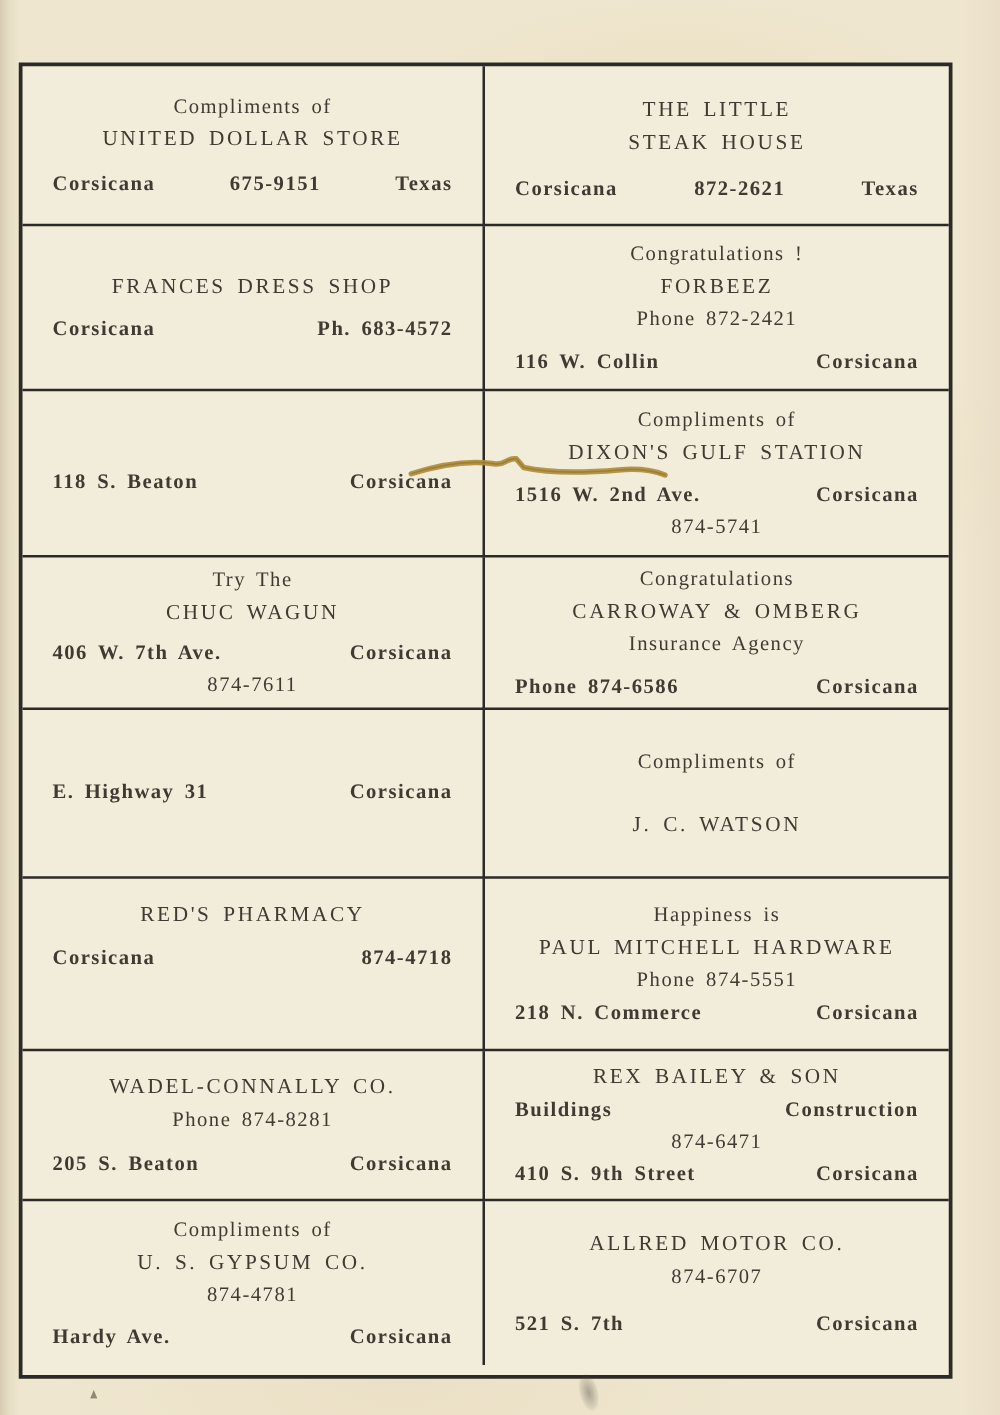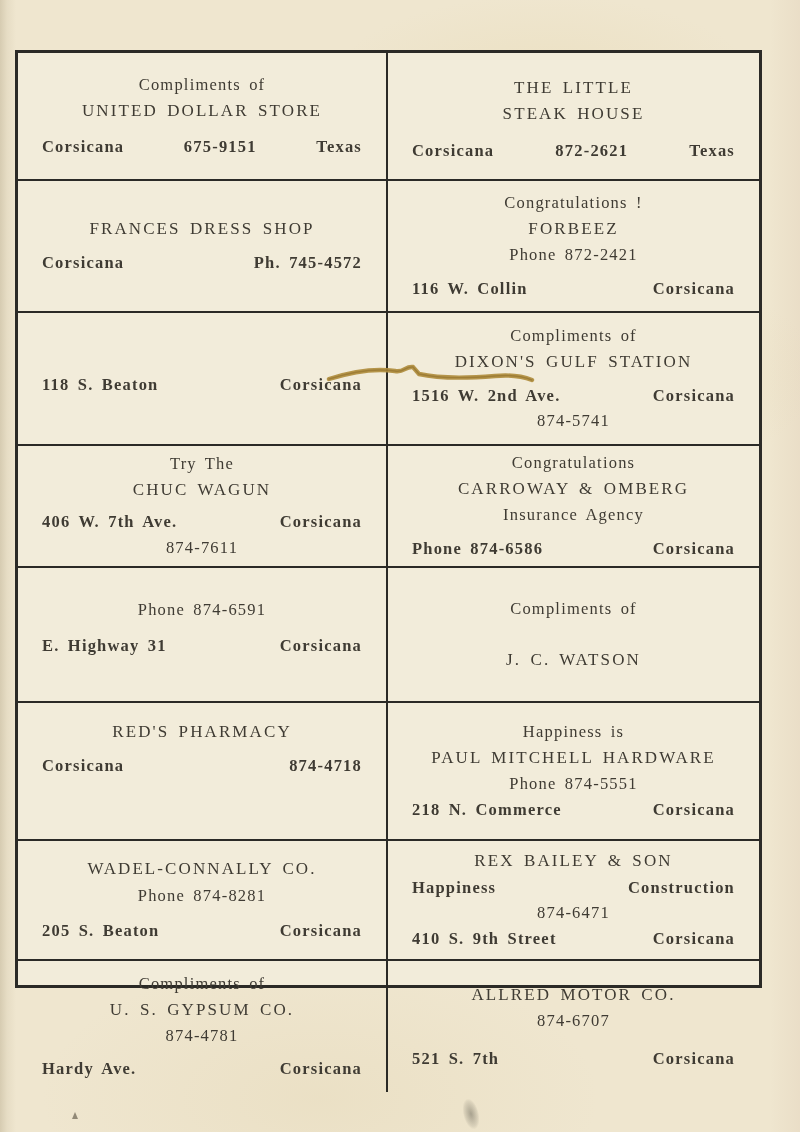--- a/index.html
+++ b/index.html
@@ -16,21 +16,21 @@
     background:
       linear-gradient(90deg, rgba(150,135,100,0.28) 0px, rgba(150,135,100,0.10) 7px, rgba(150,135,100,0) 16px),
       linear-gradient(270deg, rgba(190,150,130,0.10) 0px, rgba(190,150,130,0) 30px),
       radial-gradient(ellipse 300px 120px at 68% 7%, rgba(220,200,140,0.18), rgba(220,200,140,0) 70%),
       radial-gradient(ellipse 260px 140px at 80% 33%, rgba(215,195,140,0.14), rgba(215,195,140,0) 70%),
       radial-gradient(ellipse 400px 200px at 40% 97%, rgba(210,190,140,0.15), rgba(210,190,140,0) 70%);
   }
   .ads-table{
     position:absolute;
     left:15px; top:50px;
-    width:747px; height:938px;
+    width:747px; height:1053px;
     border:3px solid #2b2a26;
     background:#f2ecda;
     box-sizing:border-box;
   }
   .ads-grid{
     display:grid;
     width:100%;height:100%;
     grid-template-columns:370px 1fr;
   }
   .ad-cell{
@@ -111,21 +111,21 @@
           <span>Corsicana</span>
           <span>872-2621</span>
           <span>Texas</span>
         </div>
       </div>
       <div class="ad-cell left-col">
         <div class="line center caps">FRANCES DRESS SHOP</div>
         <div class="gap" style="height: 8px;"></div>
         <div class="line spread">
           <span>Corsicana</span>
-          <span>Ph. 745-4572</span>
+          <span>Ph. 683-4572</span>
         </div>
       </div>
       <div class="ad-cell right-col">
         <div class="line center">Congratulations !</div>
         <div class="line center caps">FORBEEZ</div>
         <div class="line center">Phone 872-2421</div>
         <div class="gap" style="height: 8px;"></div>
         <div class="line spread">
           <span>116 W. Collin</span>
           <span>Corsicana</span>
@@ -162,21 +162,20 @@
         <div class="line center">Congratulations</div>
         <div class="line center caps">CARROWAY &amp; OMBERG</div>
         <div class="line center">Insurance Agency</div>
         <div class="gap" style="height: 8px;"></div>
         <div class="line spread">
           <span>Phone 874-6586</span>
           <span>Corsicana</span>
         </div>
       </div>
       <div class="ad-cell left-col">
-        <div class="line center">Phone 874-6591</div>
         <div class="gap" style="height: 10px;"></div>
         <div class="line spread">
           <span>E. Highway 31</span>
           <span>Corsicana</span>
         </div>
         <div class="gap" style="height: 14px;"></div>
       </div>
       <div class="ad-cell right-col">
         <div class="line center">Compliments of</div>
         <div class="gap" style="height: 26px;"></div>
@@ -205,21 +204,21 @@
         <div class="line center">Phone 874-8281</div>
         <div class="gap" style="height: 10px;"></div>
         <div class="line spread">
           <span>205 S. Beaton</span>
           <span>Corsicana</span>
         </div>
       </div>
       <div class="ad-cell right-col">
         <div class="line center caps">REX BAILEY &amp; SON</div>
         <div class="line spread">
-          <span>Happiness</span>
+          <span>Buildings</span>
           <span>Construction</span>
         </div>
         <div class="line center">874-6471</div>
         <div class="line spread">
           <span>410 S. 9th Street</span>
           <span>Corsicana</span>
         </div>
       </div>
       <div class="ad-cell left-col last-row">
         <div class="line center">Compliments of</div>

